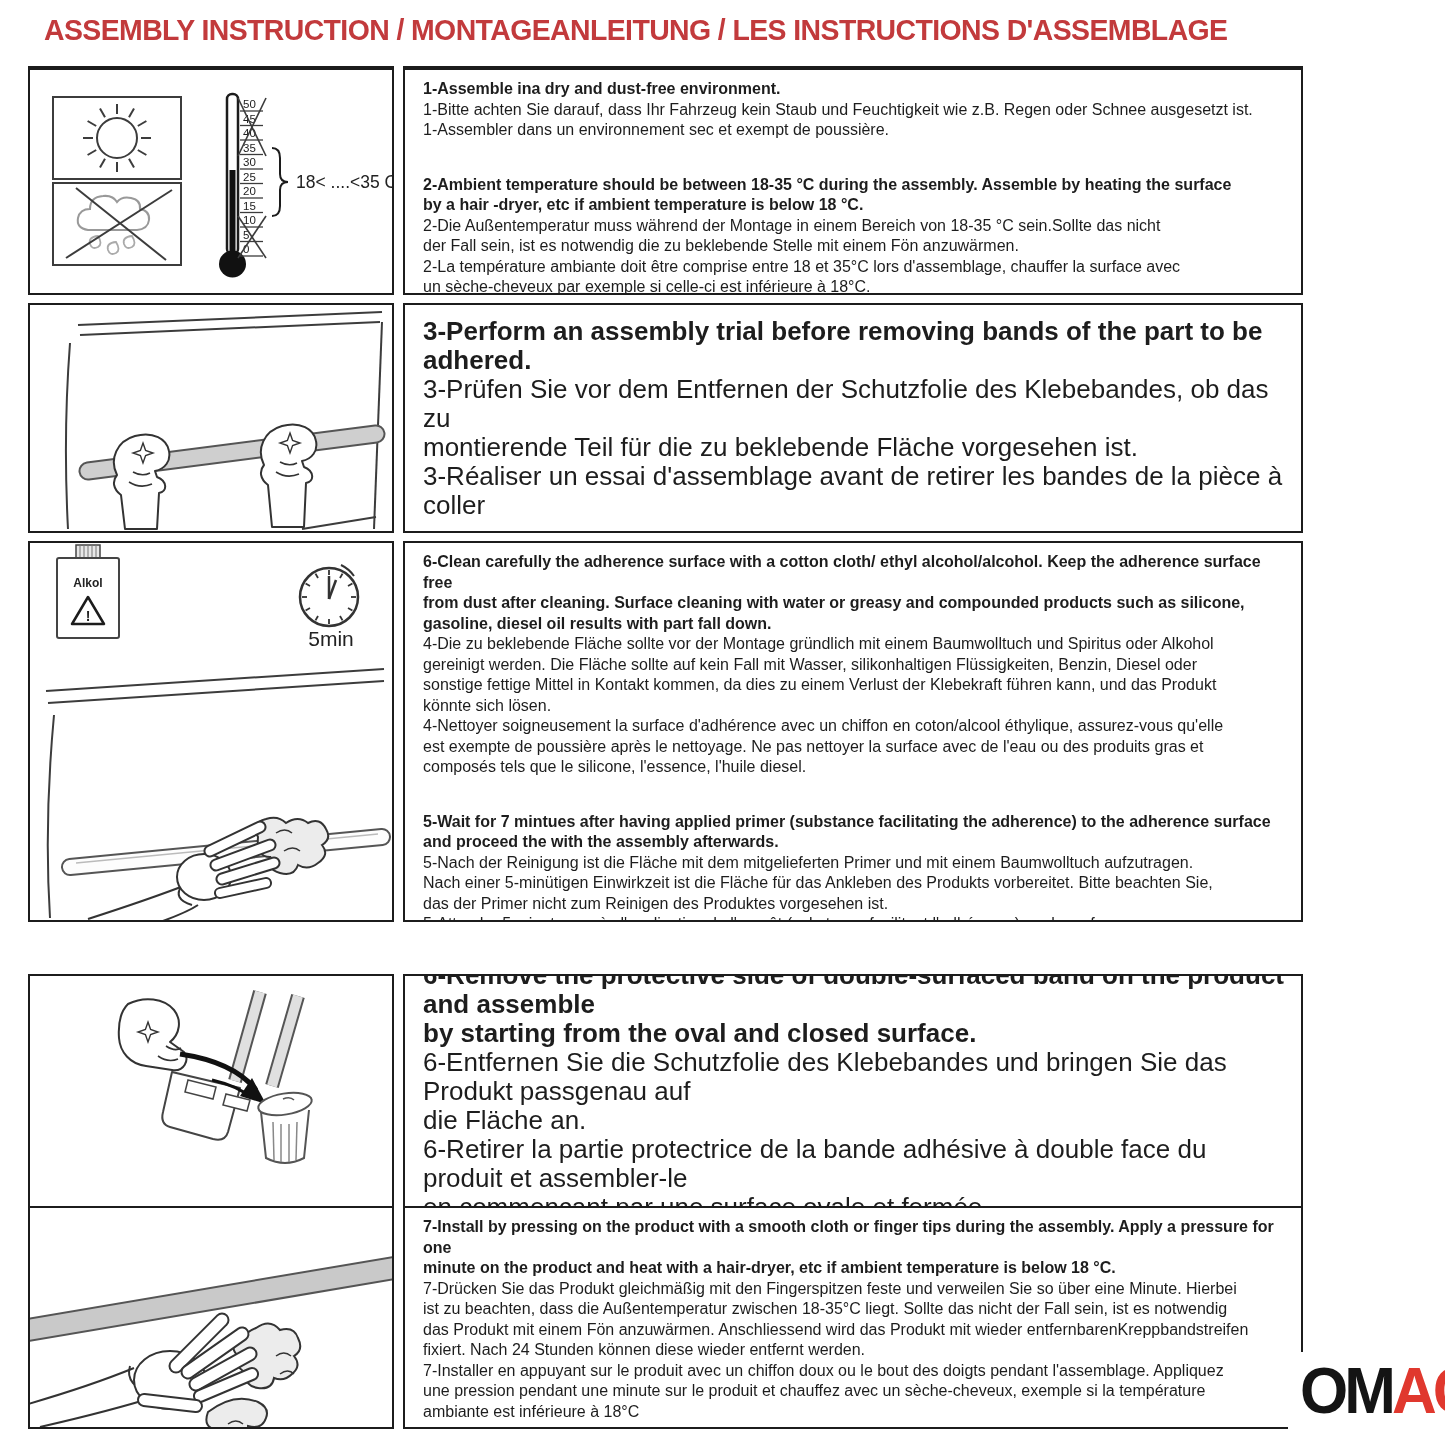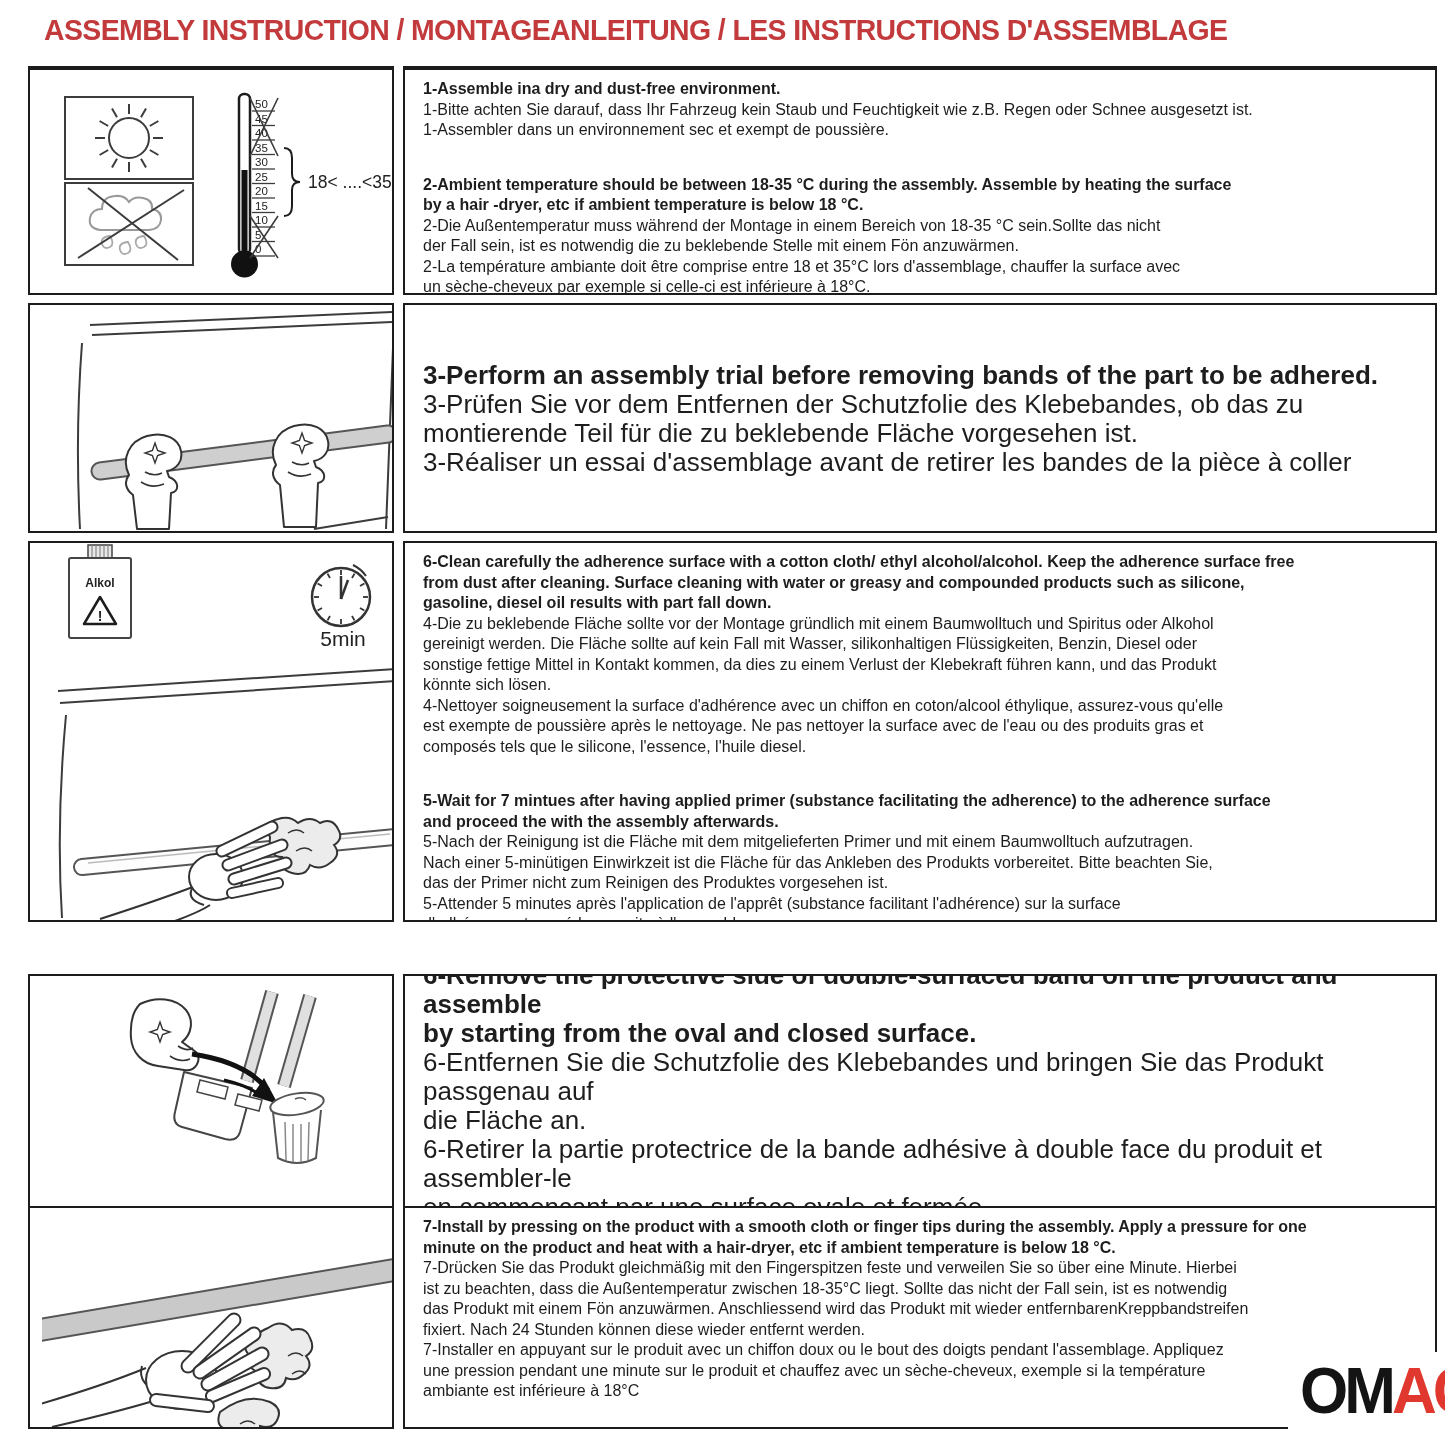--- a/index.html
+++ b/index.html
@@ -10,22 +10,22 @@
   .page-title{
     position:absolute;left:44px;top:14px;font-size:29px;font-weight:bold;
     color:#c23a3c;letter-spacing:-0.6px;white-space:nowrap;
     transform:scaleX(0.98);transform-origin:left center;
   }
   .cell{
     position:absolute;border:2px solid #1c1c1c;background:#fff;
     box-sizing:border-box;overflow:hidden;
   }
   .cell.toprow{border-top-width:4px;}
-  .left{left:28px;width:366px;padding-left:12px;}
-  .right{left:403px;width:1034px;}
+  .left{left:28px;width:366px;}
+  .right{left:403px;width:900px;}
   .r1{top:66px;height:229px;}
   .r2{top:303px;height:230px;}
   .r3{top:541px;height:381px;}
   .r4{top:930px;height:234px;margin-top:44px;}
   .r5{top:1206px;height:223px;}
   .txt{padding:9px 14px 8px 18px;}
   .small{font-size:16px;line-height:20.5px;}
   .small .sec + .sec{margin-top:34px;}
   .big{font-size:26px;line-height:29px;display:flex;flex-direction:column;justify-content:center;}
   .b{font-weight:bold;white-space:pre-line;}

